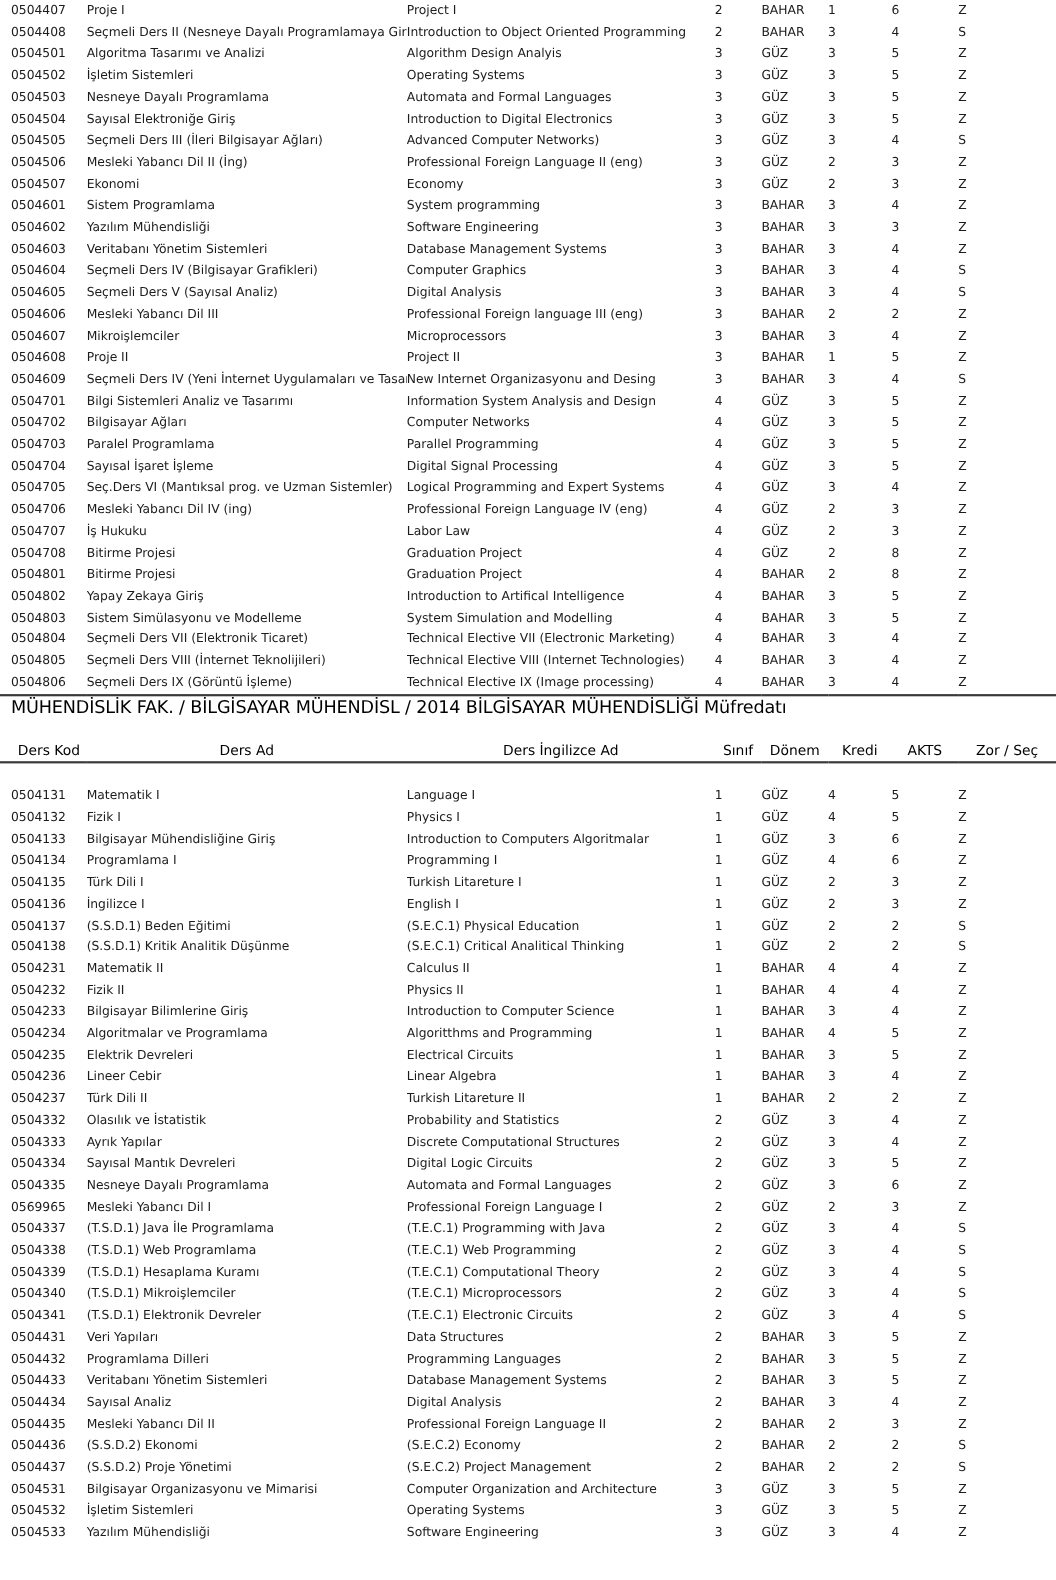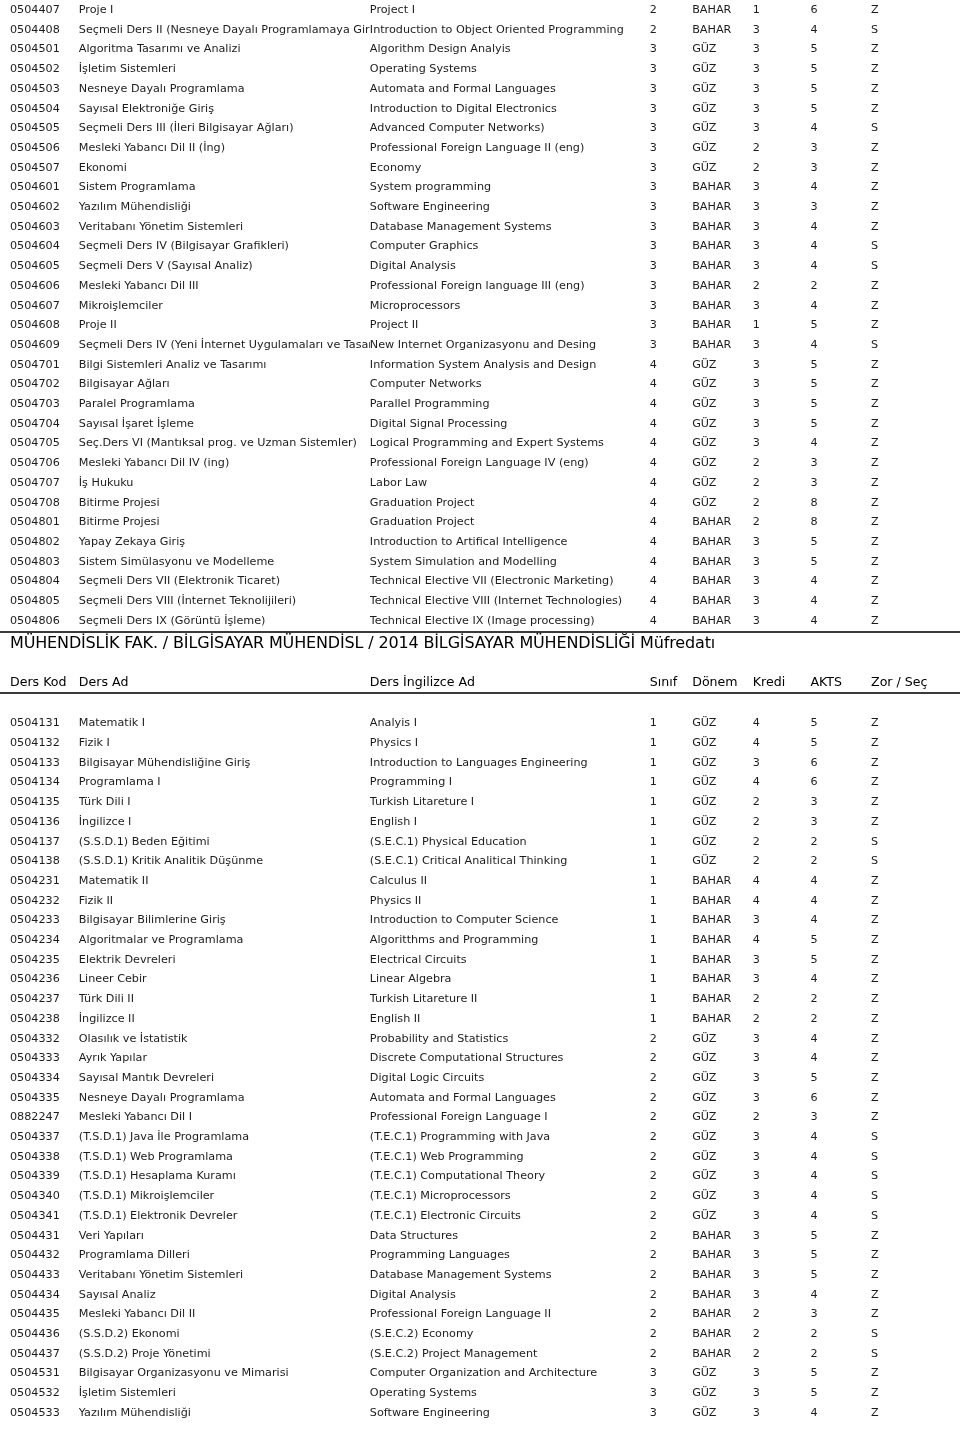--- a/index.html
+++ b/index.html
@@ -75,21 +75,21 @@
   .spacer-row td {
     height: 10px;
     line-height: 10px;
   }
   .head-row th {
     height: 22px;
     line-height: 22px;
     font-size: 12.6px;
     font-weight: bold;
     color: #000000;
-    text-align: left;
+    text-align: center;
     border-bottom: 2px solid #3a3a3a;
   }
   .head-row th.c-code { padding-left: 10px !important; }
   .pad-after-head td { height: 4px; line-height: 4px; }
 </style>
 </head>
 <body>
 
 <div class="page">
   <table class="curriculum">
@@ -443,41 +443,41 @@
         <th class="c-type">Zor / Seç</th>
       </tr>
       <tr class="pad-after-head">
           <td colspan="8"></td>
         </tr>
     </tbody>
     <tbody id="bottom-body">
         <tr class="data-row">
           <td class="row-cell c-code"><span class="overflow-text">0504131</span></td>
           <td class="row-cell c-name"><span class="overflow-text">Matematik I</span></td>
-          <td class="row-cell c-eng"><span class="overflow-text">Analyis I</span></td>
+          <td class="row-cell c-eng"><span class="overflow-text">Language I</span></td>
           <td class="row-cell c-class"><span class="overflow-text">1</span></td>
           <td class="row-cell c-term"><span class="overflow-text">GÜZ</span></td>
           <td class="row-cell c-credit"><span class="overflow-text">4</span></td>
           <td class="row-cell c-akts"><span class="overflow-text">5</span></td>
           <td class="row-cell c-type"><span class="overflow-text">Z</span></td>
         </tr>
         <tr class="data-row">
           <td class="row-cell c-code"><span class="overflow-text">0504132</span></td>
           <td class="row-cell c-name"><span class="overflow-text">Fizik I</span></td>
           <td class="row-cell c-eng"><span class="overflow-text">Physics I</span></td>
           <td class="row-cell c-class"><span class="overflow-text">1</span></td>
           <td class="row-cell c-term"><span class="overflow-text">GÜZ</span></td>
           <td class="row-cell c-credit"><span class="overflow-text">4</span></td>
           <td class="row-cell c-akts"><span class="overflow-text">5</span></td>
           <td class="row-cell c-type"><span class="overflow-text">Z</span></td>
         </tr>
         <tr class="data-row">
           <td class="row-cell c-code"><span class="overflow-text">0504133</span></td>
           <td class="row-cell c-name"><span class="overflow-text">Bilgisayar Mühendisliğine Giriş</span></td>
-          <td class="row-cell c-eng"><span class="overflow-text">Introduction to Languages Engineering</span></td>
+          <td class="row-cell c-eng"><span class="overflow-text">Introduction to Computers Algoritmalar</span></td>
           <td class="row-cell c-class"><span class="overflow-text">1</span></td>
           <td class="row-cell c-term"><span class="overflow-text">GÜZ</span></td>
           <td class="row-cell c-credit"><span class="overflow-text">3</span></td>
           <td class="row-cell c-akts"><span class="overflow-text">6</span></td>
           <td class="row-cell c-type"><span class="overflow-text">Z</span></td>
         </tr>
         <tr class="data-row">
           <td class="row-cell c-code"><span class="overflow-text">0504134</span></td>
           <td class="row-cell c-name"><span class="overflow-text">Programlama I</span></td>
           <td class="row-cell c-eng"><span class="overflow-text">Programming I</span></td>
@@ -591,30 +591,20 @@
           <td class="row-cell c-code"><span class="overflow-text">0504237</span></td>
           <td class="row-cell c-name"><span class="overflow-text">Türk Dili II</span></td>
           <td class="row-cell c-eng"><span class="overflow-text">Turkish Litareture II</span></td>
           <td class="row-cell c-class"><span class="overflow-text">1</span></td>
           <td class="row-cell c-term"><span class="overflow-text">BAHAR</span></td>
           <td class="row-cell c-credit"><span class="overflow-text">2</span></td>
           <td class="row-cell c-akts"><span class="overflow-text">2</span></td>
           <td class="row-cell c-type"><span class="overflow-text">Z</span></td>
         </tr>
         <tr class="data-row">
-          <td class="row-cell c-code"><span class="overflow-text">0504238</span></td>
-          <td class="row-cell c-name"><span class="overflow-text">İngilizce II</span></td>
-          <td class="row-cell c-eng"><span class="overflow-text">English II</span></td>
-          <td class="row-cell c-class"><span class="overflow-text">1</span></td>
-          <td class="row-cell c-term"><span class="overflow-text">BAHAR</span></td>
-          <td class="row-cell c-credit"><span class="overflow-text">2</span></td>
-          <td class="row-cell c-akts"><span class="overflow-text">2</span></td>
-          <td class="row-cell c-type"><span class="overflow-text">Z</span></td>
-        </tr>
-        <tr class="data-row">
           <td class="row-cell c-code"><span class="overflow-text">0504332</span></td>
           <td class="row-cell c-name"><span class="overflow-text">Olasılık ve İstatistik</span></td>
           <td class="row-cell c-eng"><span class="overflow-text">Probability and Statistics</span></td>
           <td class="row-cell c-class"><span class="overflow-text">2</span></td>
           <td class="row-cell c-term"><span class="overflow-text">GÜZ</span></td>
           <td class="row-cell c-credit"><span class="overflow-text">3</span></td>
           <td class="row-cell c-akts"><span class="overflow-text">4</span></td>
           <td class="row-cell c-type"><span class="overflow-text">Z</span></td>
         </tr>
         <tr class="data-row">
@@ -641,21 +631,21 @@
           <td class="row-cell c-code"><span class="overflow-text">0504335</span></td>
           <td class="row-cell c-name"><span class="overflow-text">Nesneye Dayalı Programlama</span></td>
           <td class="row-cell c-eng"><span class="overflow-text">Automata and Formal Languages</span></td>
           <td class="row-cell c-class"><span class="overflow-text">2</span></td>
           <td class="row-cell c-term"><span class="overflow-text">GÜZ</span></td>
           <td class="row-cell c-credit"><span class="overflow-text">3</span></td>
           <td class="row-cell c-akts"><span class="overflow-text">6</span></td>
           <td class="row-cell c-type"><span class="overflow-text">Z</span></td>
         </tr>
         <tr class="data-row">
-          <td class="row-cell c-code"><span class="overflow-text">0882247</span></td>
+          <td class="row-cell c-code"><span class="overflow-text">0569965</span></td>
           <td class="row-cell c-name"><span class="overflow-text">Mesleki Yabancı Dil I</span></td>
           <td class="row-cell c-eng"><span class="overflow-text">Professional Foreign Language I</span></td>
           <td class="row-cell c-class"><span class="overflow-text">2</span></td>
           <td class="row-cell c-term"><span class="overflow-text">GÜZ</span></td>
           <td class="row-cell c-credit"><span class="overflow-text">2</span></td>
           <td class="row-cell c-akts"><span class="overflow-text">3</span></td>
           <td class="row-cell c-type"><span class="overflow-text">Z</span></td>
         </tr>
         <tr class="data-row">
           <td class="row-cell c-code"><span class="overflow-text">0504337</span></td>

